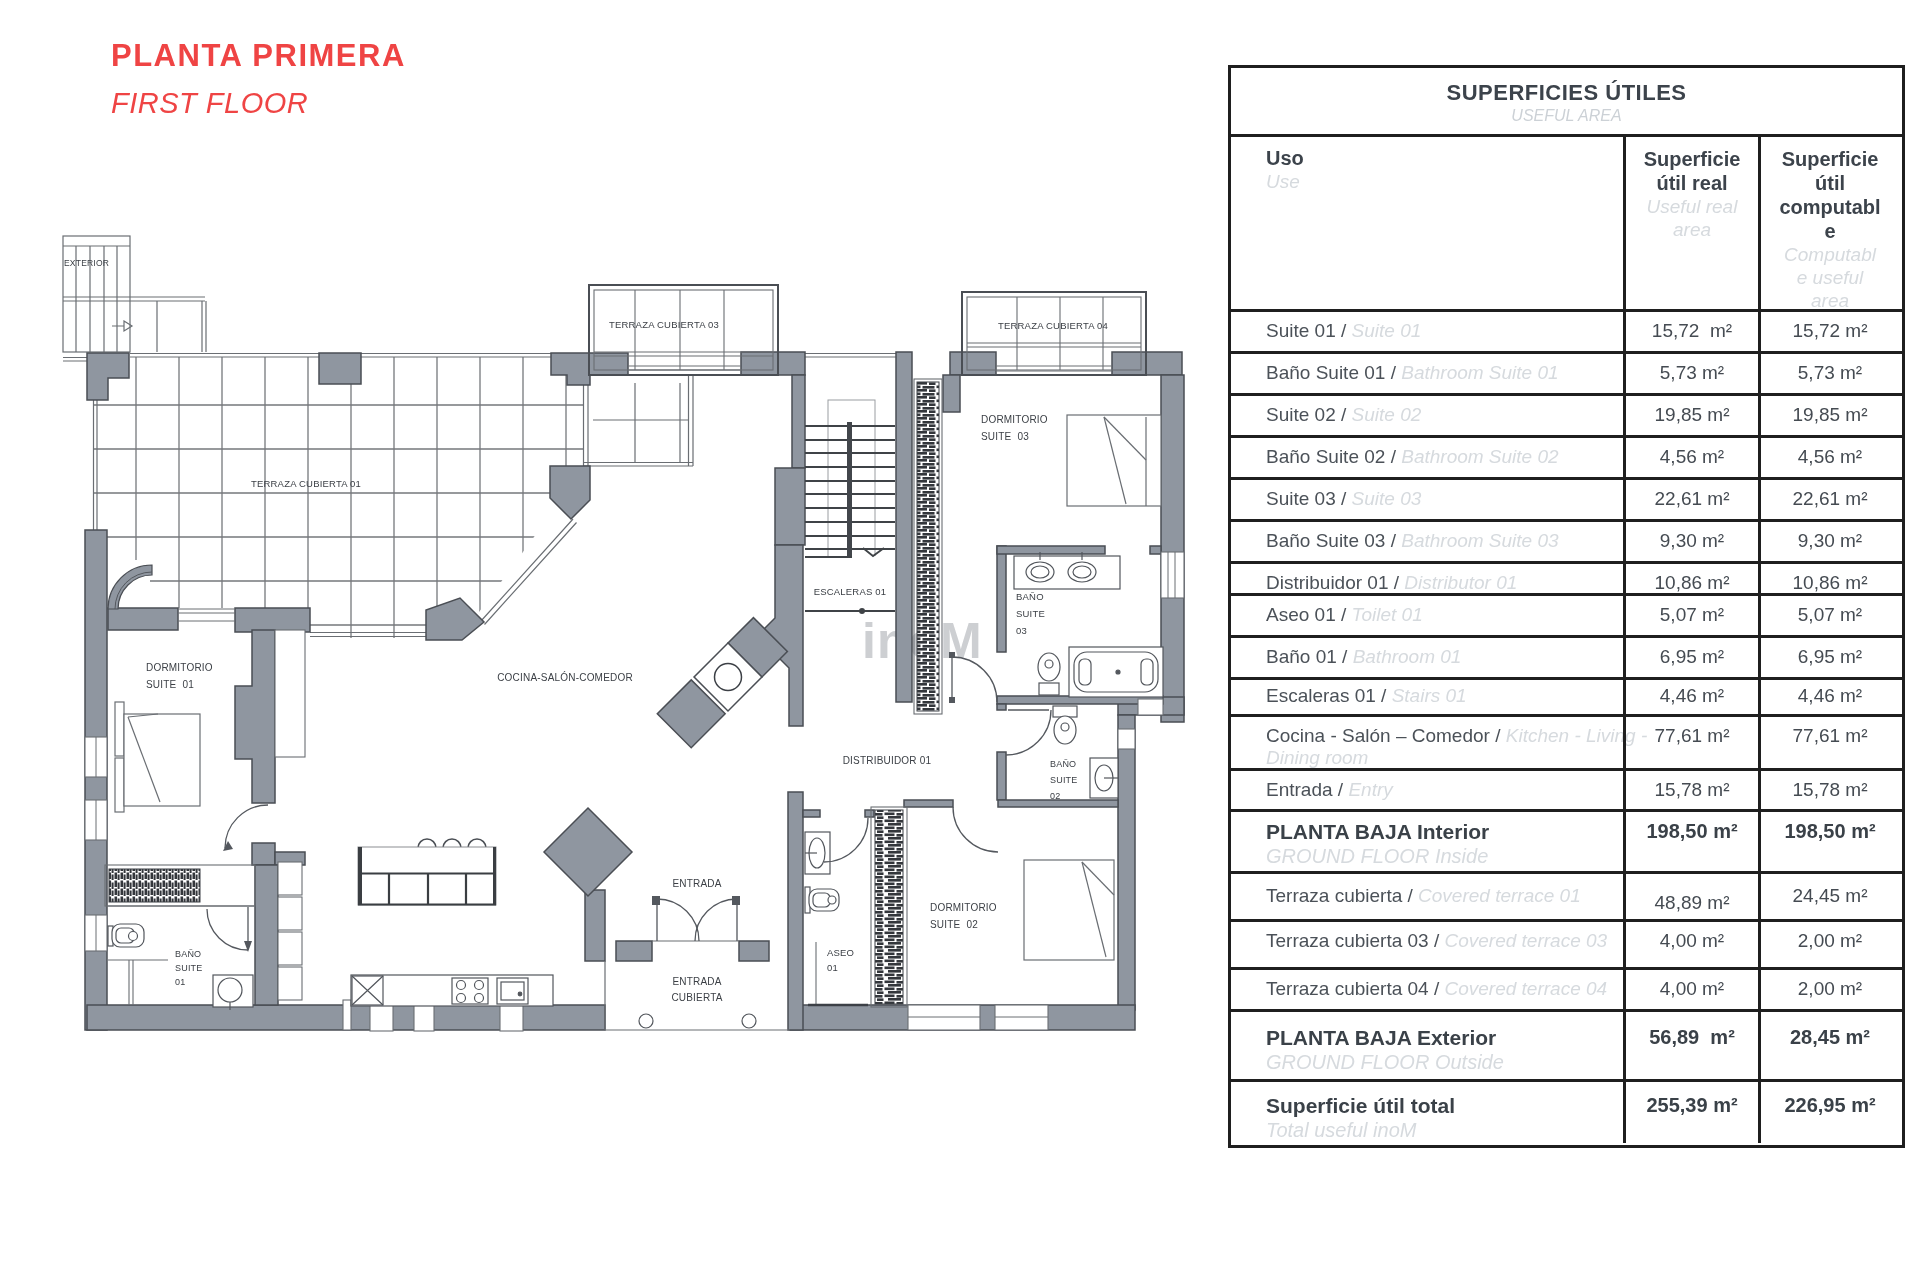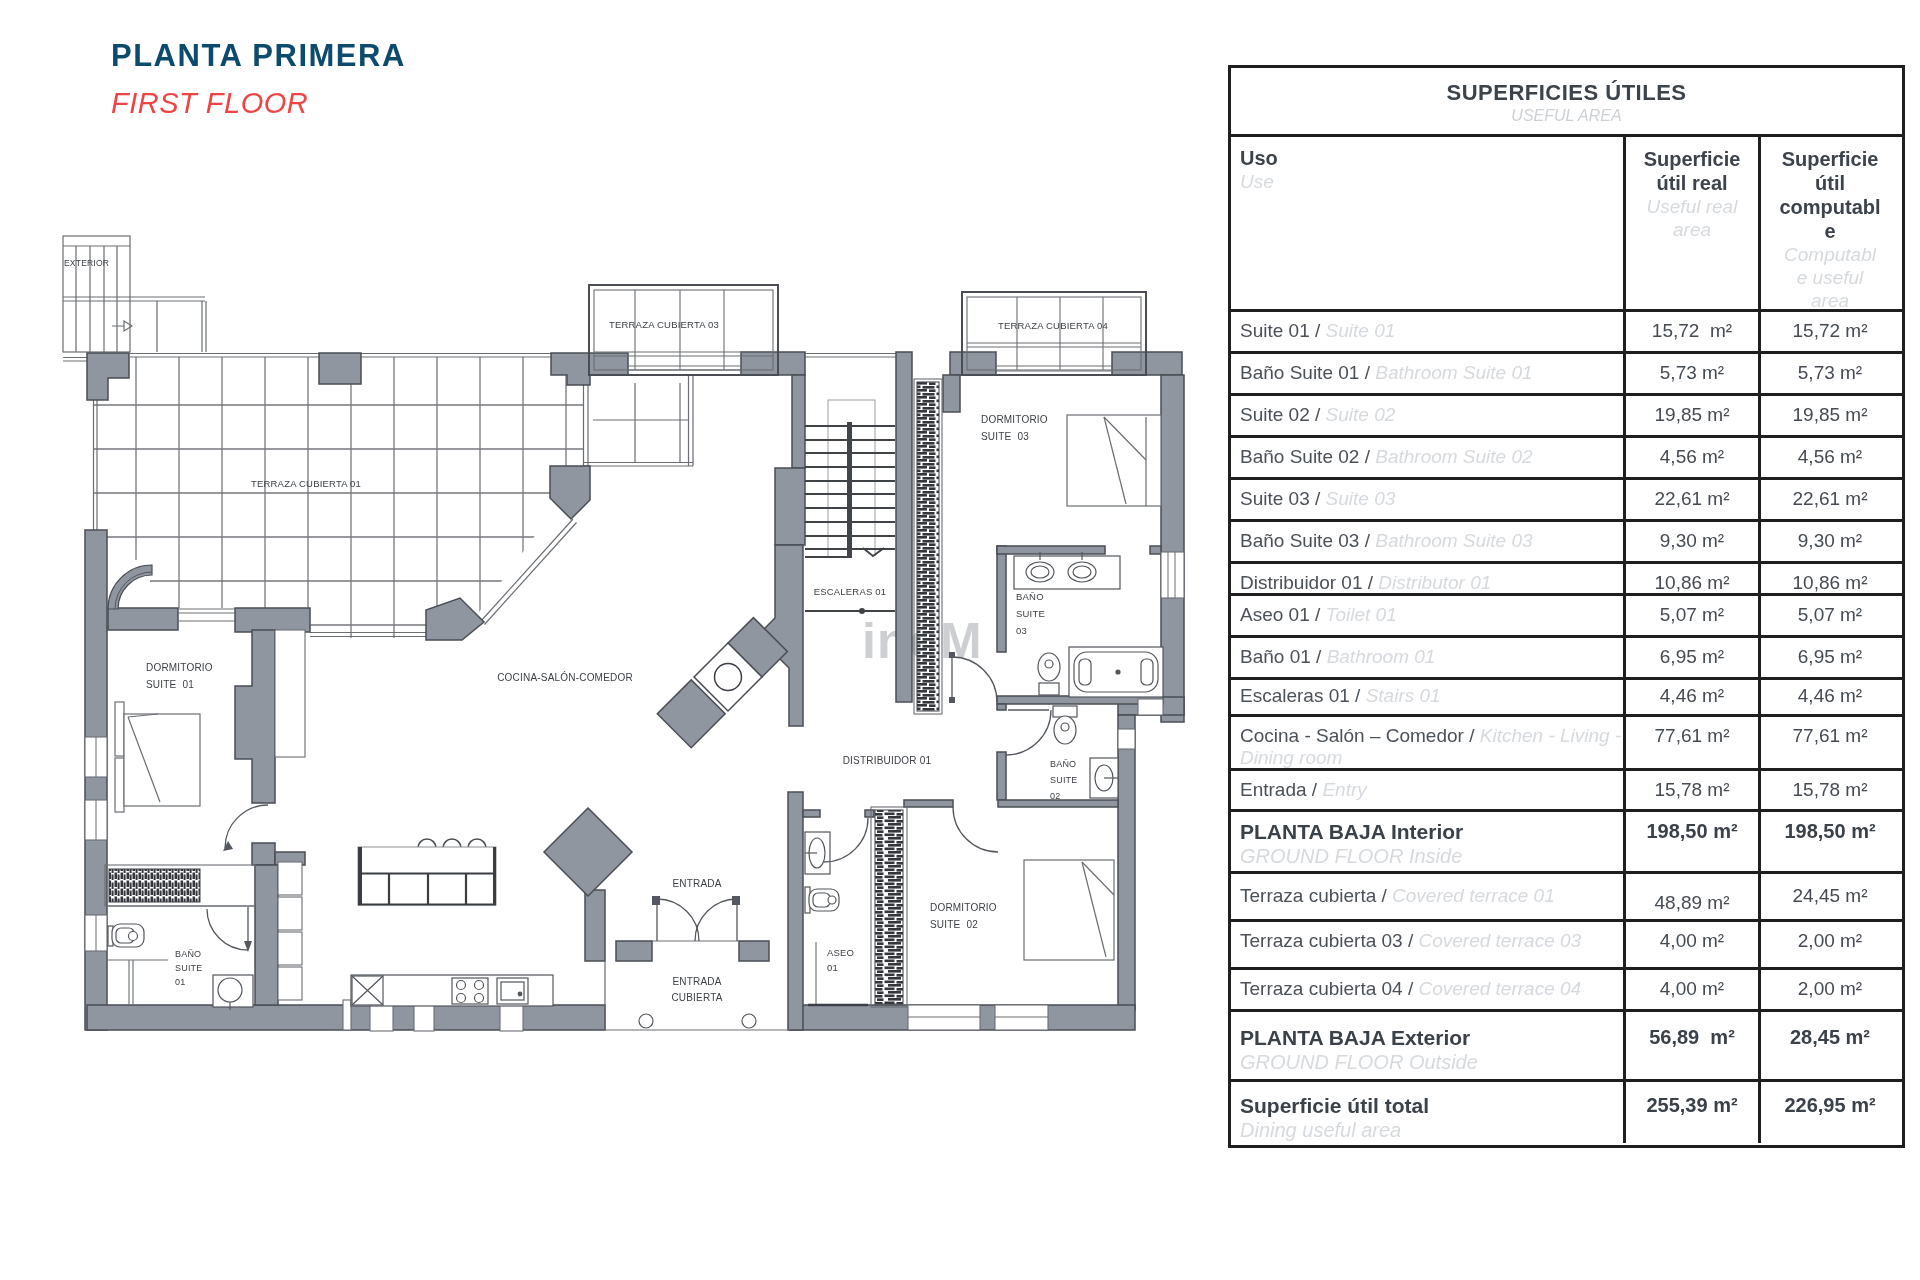--- a/index.html
+++ b/index.html
@@ -1,24 +1,24 @@
 <!DOCTYPE html>
 <html><head>
 <meta charset="utf-8">
 <style>
 html,body{margin:0;padding:0;background:#fff;font-family:"Liberation Sans",sans-serif;}
 #page{position:relative;width:1920px;height:1280px;background:#fff;overflow:hidden;}
-.t1{position:absolute;left:111px;top:38px;font-size:31px;font-weight:bold;color:#0c4a6e;letter-spacing:1.5px;}
+.t1{position:absolute;left:111px;top:38px;font-size:31px;font-weight:bold;color:#ef4444;letter-spacing:1.5px;}
 .t2{position:absolute;left:111px;top:87px;font-size:29px;font-style:italic;color:#ef4444;letter-spacing:0.5px;}
 .tbl{position:absolute;left:1228px;top:65px;width:677px;height:1083px;border:3px solid #1f1f1f;box-sizing:border-box;background:#fff;}
 .thead{height:66px;text-align:center;padding-top:12px;box-sizing:border-box;}
 .ht1{font-size:22px;font-weight:bold;color:#3c434b;letter-spacing:0.5px;}
 .ht2{font-size:16px;font-style:italic;color:#ccd1d6;margin-top:1px;}
 .row{display:flex;border-top:3px solid #1f1f1f;box-sizing:border-box;}
-.c1{width:392px;box-sizing:border-box;padding-left:9px;padding-top:8px;font-size:19px;color:#4b5158;}
+.c1{width:392px;box-sizing:border-box;padding-left:35px;padding-top:8px;font-size:19px;color:#4b5158;}
 .c2{width:135px;border-left:3px solid #1f1f1f;box-sizing:border-box;text-align:center;padding-top:8px;font-size:19px;color:#454b52;}
 .c3{width:141px;border-left:3px solid #1f1f1f;box-sizing:border-box;text-align:center;padding-top:8px;font-size:19px;color:#454b52;}
 .en{font-style:italic;color:#d6dade;}
 .bold .c1{font-weight:bold;color:#3a4148;font-size:21px;}
 .bold .c1 .en{font-weight:normal;font-size:20px;}
 .bold .c2,.bold .c3{font-weight:bold;color:#3a4148;font-size:20px;}
 .colhead{height:175px;}
 .colhead .c1{font-size:20px;font-weight:bold;color:#3c434b;padding-top:10px;}
 .colhead .c2,.colhead .c3{font-size:20px;font-weight:bold;color:#3c434b;padding-top:10px;line-height:24px;}
 .colhead .en{font-weight:normal;font-size:19px;display:block;line-height:23px;}
@@ -124,21 +124,21 @@
         <div class="c1">Terraza cubierta 04 / <span class="en">Covered terrace 04</span></div>
         <div class="c2">4,00 m²</div>
         <div class="c3">2,00 m²</div>
       </div>
   <div class="row bold" style="height:70px;">
         <div class="c1" style="padding-top:14px">PLANTA BAJA Exterior<br><span class="en">GROUND FLOOR Outside</span></div>
         <div class="c2" style="padding-top:14px">56,89&nbsp; m²</div>
         <div class="c3" style="padding-top:14px">28,45 m²</div>
       </div>
   <div class="row bold" style="height:64px;">
-        <div class="c1" style="padding-top:12px">Superficie útil total<br><span class="en">Dining useful area</span></div>
+        <div class="c1" style="padding-top:12px">Superficie útil total<br><span class="en">Total useful inoM</span></div>
         <div class="c2" style="padding-top:12px">255,39 m²</div>
         <div class="c3" style="padding-top:12px">226,95 m²</div>
       </div>
 </div>
 
 <svg width="1228" height="1280" viewBox="0 0 1228 1280" style="position:absolute;left:0;top:0">
 <defs>
 <pattern id="hv" width="6" height="16" patternUnits="userSpaceOnUse">
   <rect width="6" height="16" fill="#fff"></rect>
   <rect x="0.5" y="0.5" width="2.6" height="6.5" fill="#33363b"></rect>

